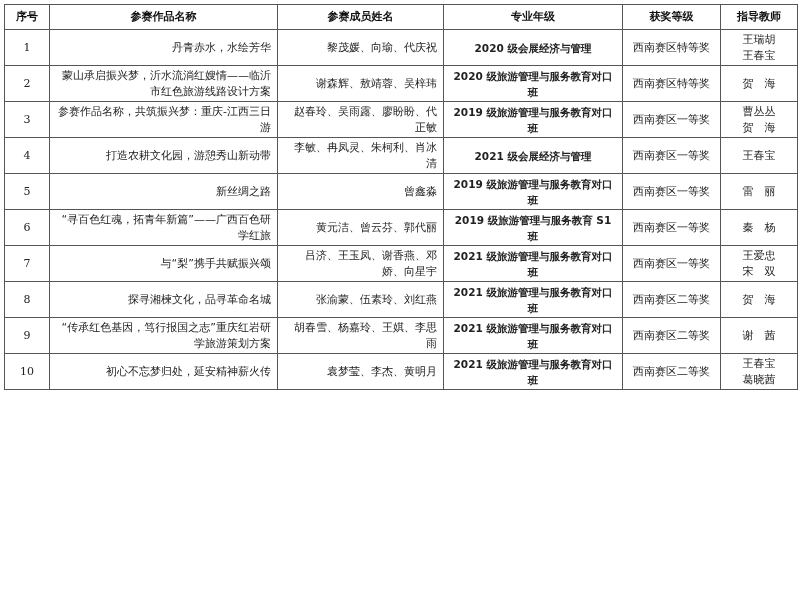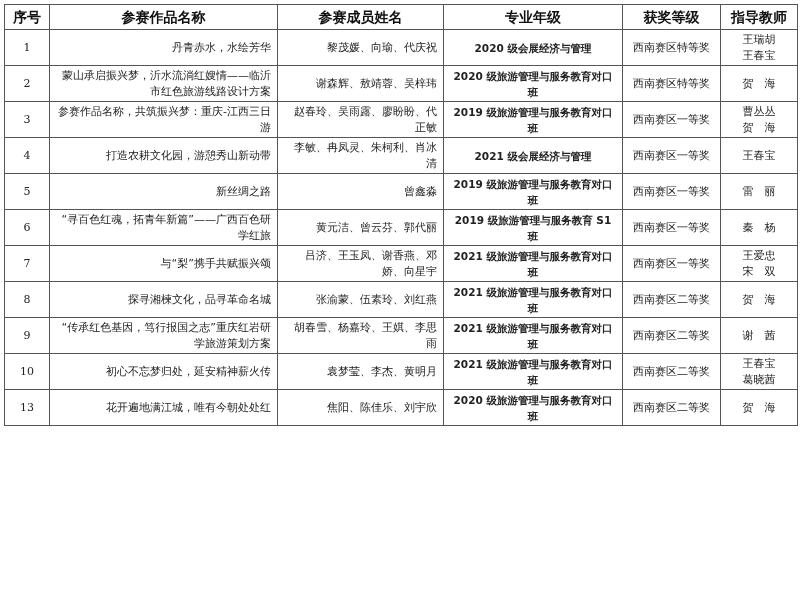--- a/index.html
+++ b/index.html
@@ -13,21 +13,21 @@
   }
   table.awards th, table.awards td {
     border:1px solid #555;
     padding:0 6px;
     line-height:16px;
     vertical-align:middle;
   }
   table.awards th {
     height:24px;
     font-weight:bold;
-    font-size:14px;
+    font-size:11px;
     text-align:center;
     color:#111;
   }
   table.awards td { height:35px; }
   td.c-no { text-align:center; font-family:"DejaVu Serif", serif; }
   td.c-title, td.c-members { text-align:right; }
   td.c-major, td.c-award, td.c-teacher { text-align:center; }
   td.c-major { font-size:10.5px;font-weight:bold; }
   td.c-teacher .t { display:block; }
 </style>
@@ -151,24 +151,14 @@
         <td class="c-no">10</td>
         <td class="c-title">初心不忘梦归处，延安精神薪火传</td>
         <td class="c-members">袁梦莹、李杰、黄明月</td>
         <td class="c-major">2021 级旅游管理与服务教育对口班</td>
         <td class="c-award">西南赛区二等奖</td>
         <td class="c-teacher">
           <span class="t">王春宝</span>
           <span class="t">葛晓茜</span>
         </td>
       </tr>
-      <tr>
-        <td class="c-no">13</td>
-        <td class="c-title">花开遍地满江城，唯有今朝处处红</td>
-        <td class="c-members">焦阳、陈佳乐、刘宇欣</td>
-        <td class="c-major">2020 级旅游管理与服务教育对口班</td>
-        <td class="c-award">西南赛区二等奖</td>
-        <td class="c-teacher">
-          <span class="t">贺　海</span>
-        </td>
-      </tr>
     </tbody>
 </table>
 
 </body></html>

